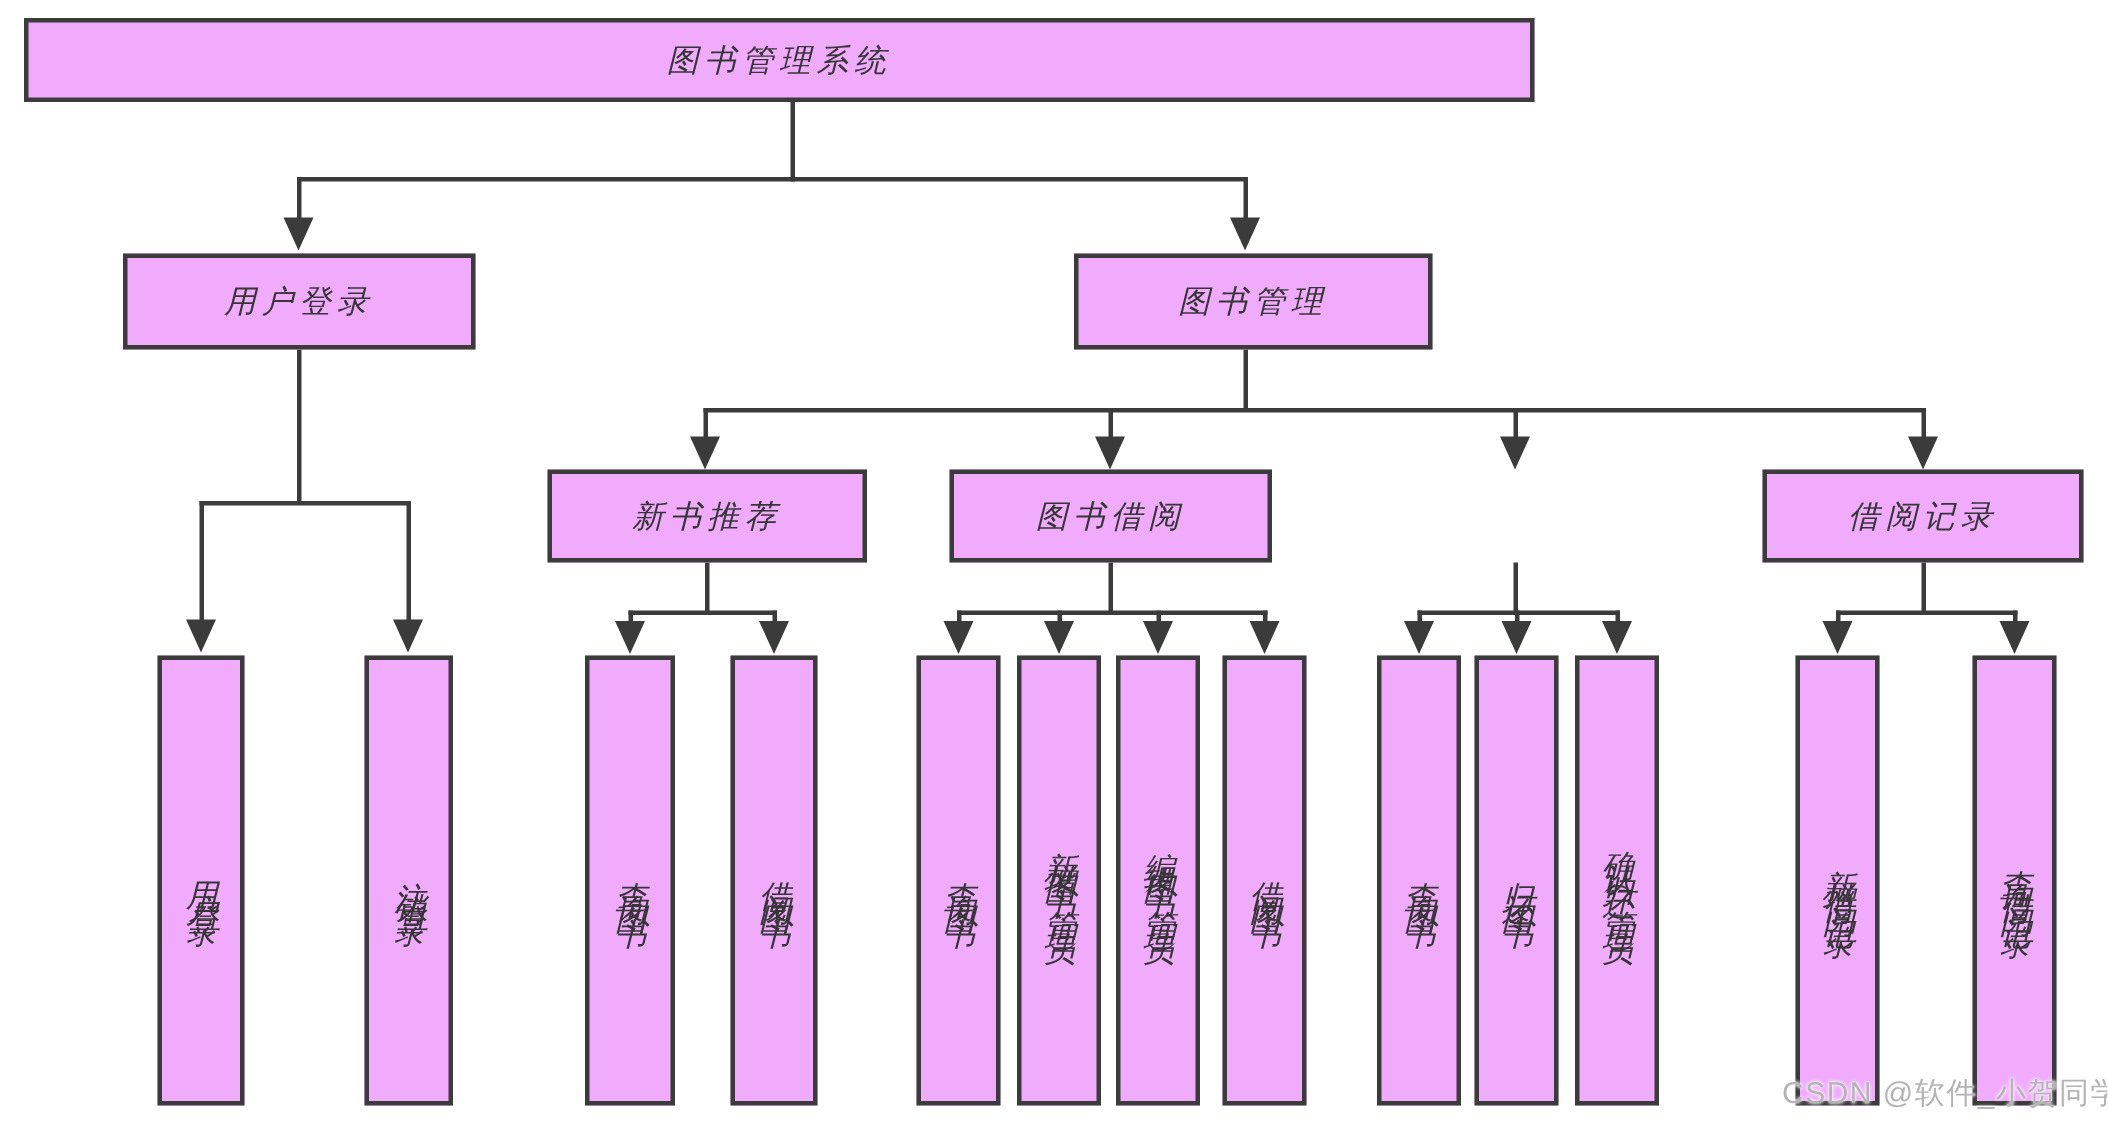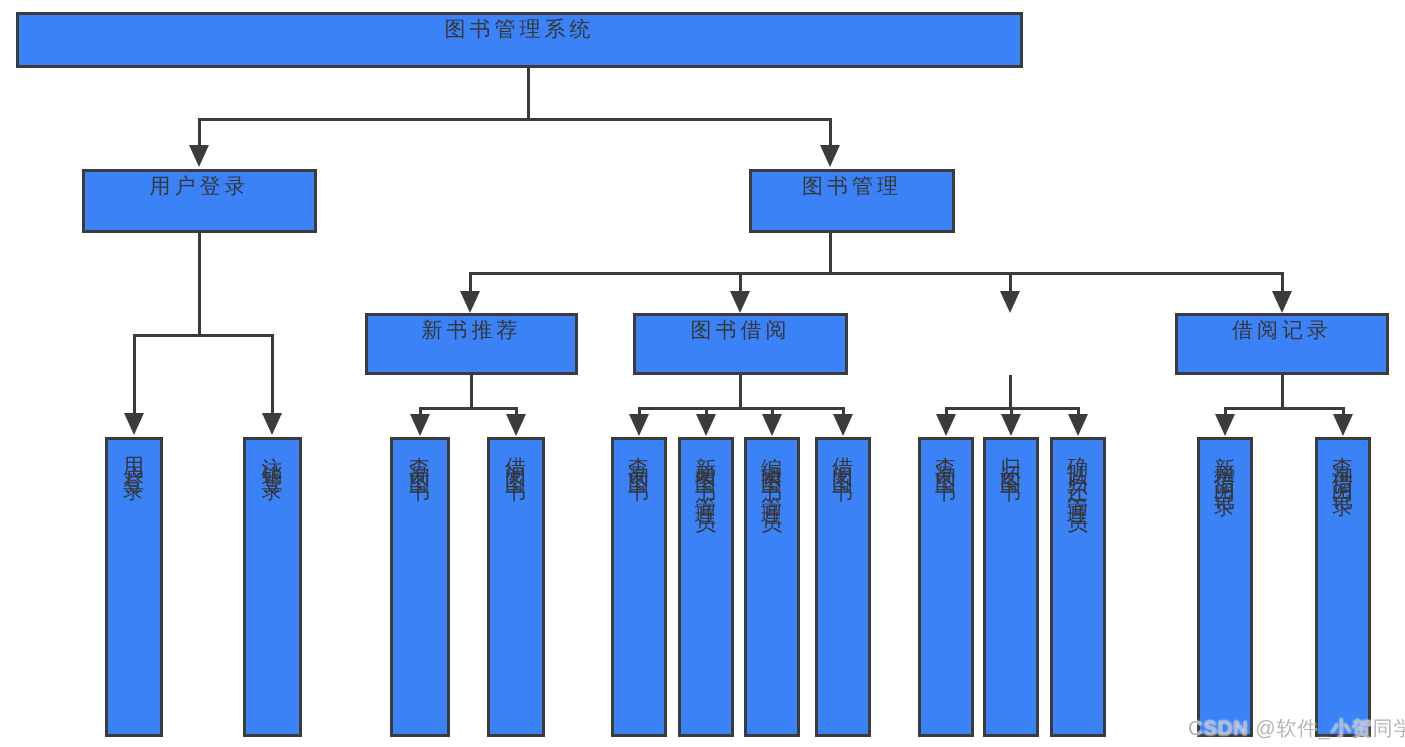--- a/index.html
+++ b/index.html
@@ -1,22 +1,22 @@
 <!DOCTYPE html>
 <html><head>
 <meta charset="utf-8">
 <style>
   html,body{margin:0;padding:0;background:#fff;}
   #canvas{
     position:relative;width:1405px;height:747px;background:#ffffff;overflow:hidden;
     font-family:"Liberation Sans","DejaVu Sans",sans-serif;
   }
   .box{
-    position:absolute;box-sizing:border-box;border:3px solid #3b3b3b;background:#3b82f6;
-    display:flex;align-items:flex-start;justify-content:center;z-index:2;
+    position:absolute;box-sizing:border-box;border:3px solid #3b3b3b;background:#f0abfc;
+    display:flex;align-items:center;justify-content:center;z-index:2;font-style:italic;
   }
   .hlabel{font-size:21px;color:#363636;letter-spacing:4px;white-space:nowrap;}
   .vlabel{
     writing-mode:vertical-rl;font-size:21px;color:#363636;letter-spacing:8px;
     line-height:1;white-space:nowrap;
   }
   .vl{position:absolute;width:3px;background:#3b3b3b;z-index:1;}
   .hl{position:absolute;height:3px;background:#3b3b3b;z-index:1;}
   .ah{
     position:absolute;width:0;height:0;z-index:1;
@@ -33,21 +33,21 @@
 
 <div id="canvas">
 
   <div class="box" style="left:16px;top:12px;width:1007px;height:56px">
     <span class="hlabel">图书管理系统</span>
   </div>
 
   <div class="box" style="left:82px;top:169px;width:235px;height:64px">
     <span class="hlabel">用户登录</span>
   </div>
-  <div class="box" style="left:749px;top:169px;width:206px;height:64px">
+  <div class="box" style="left:716px;top:169px;width:239px;height:64px">
     <span class="hlabel">图书管理</span>
   </div>
 
   <div class="box" style="left:365px;top:313px;width:213px;height:62px">
     <span class="hlabel">新书推荐</span>
   </div>
   <div class="box" style="left:633px;top:313px;width:215px;height:62px">
     <span class="hlabel">图书借阅</span>
   </div>
   <div class="box" style="left:1175px;top:313px;width:214px;height:62px">

